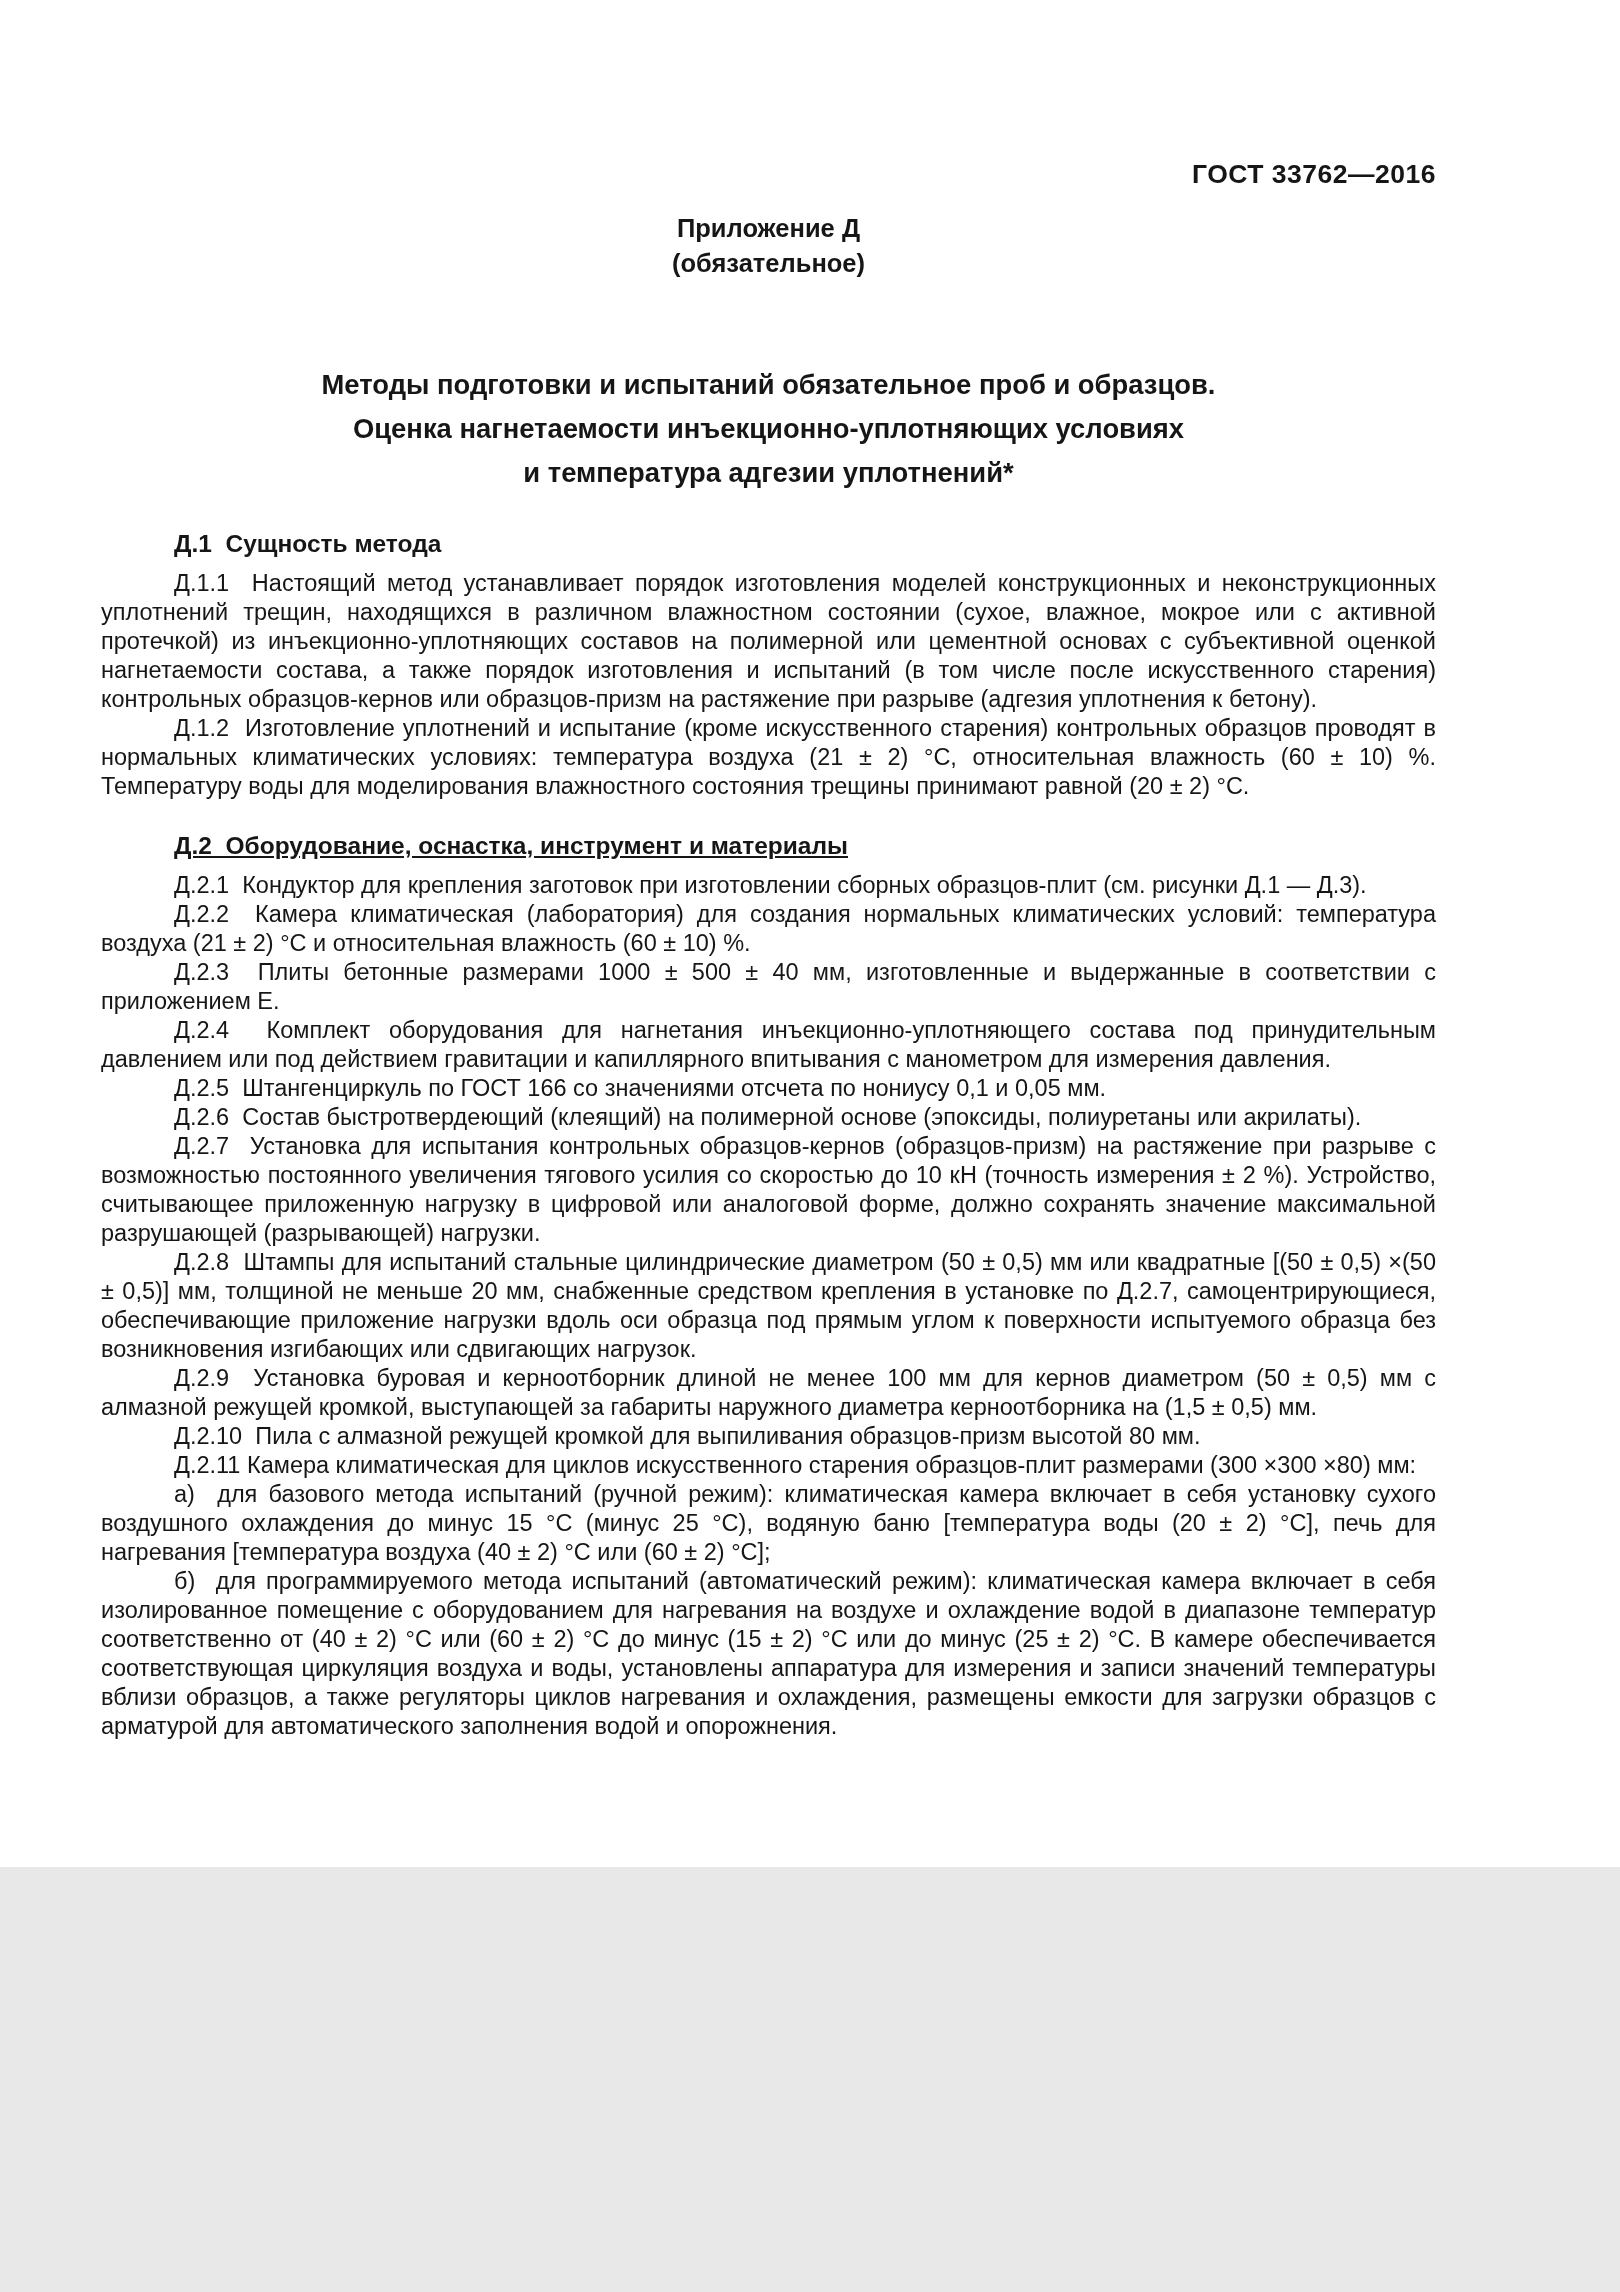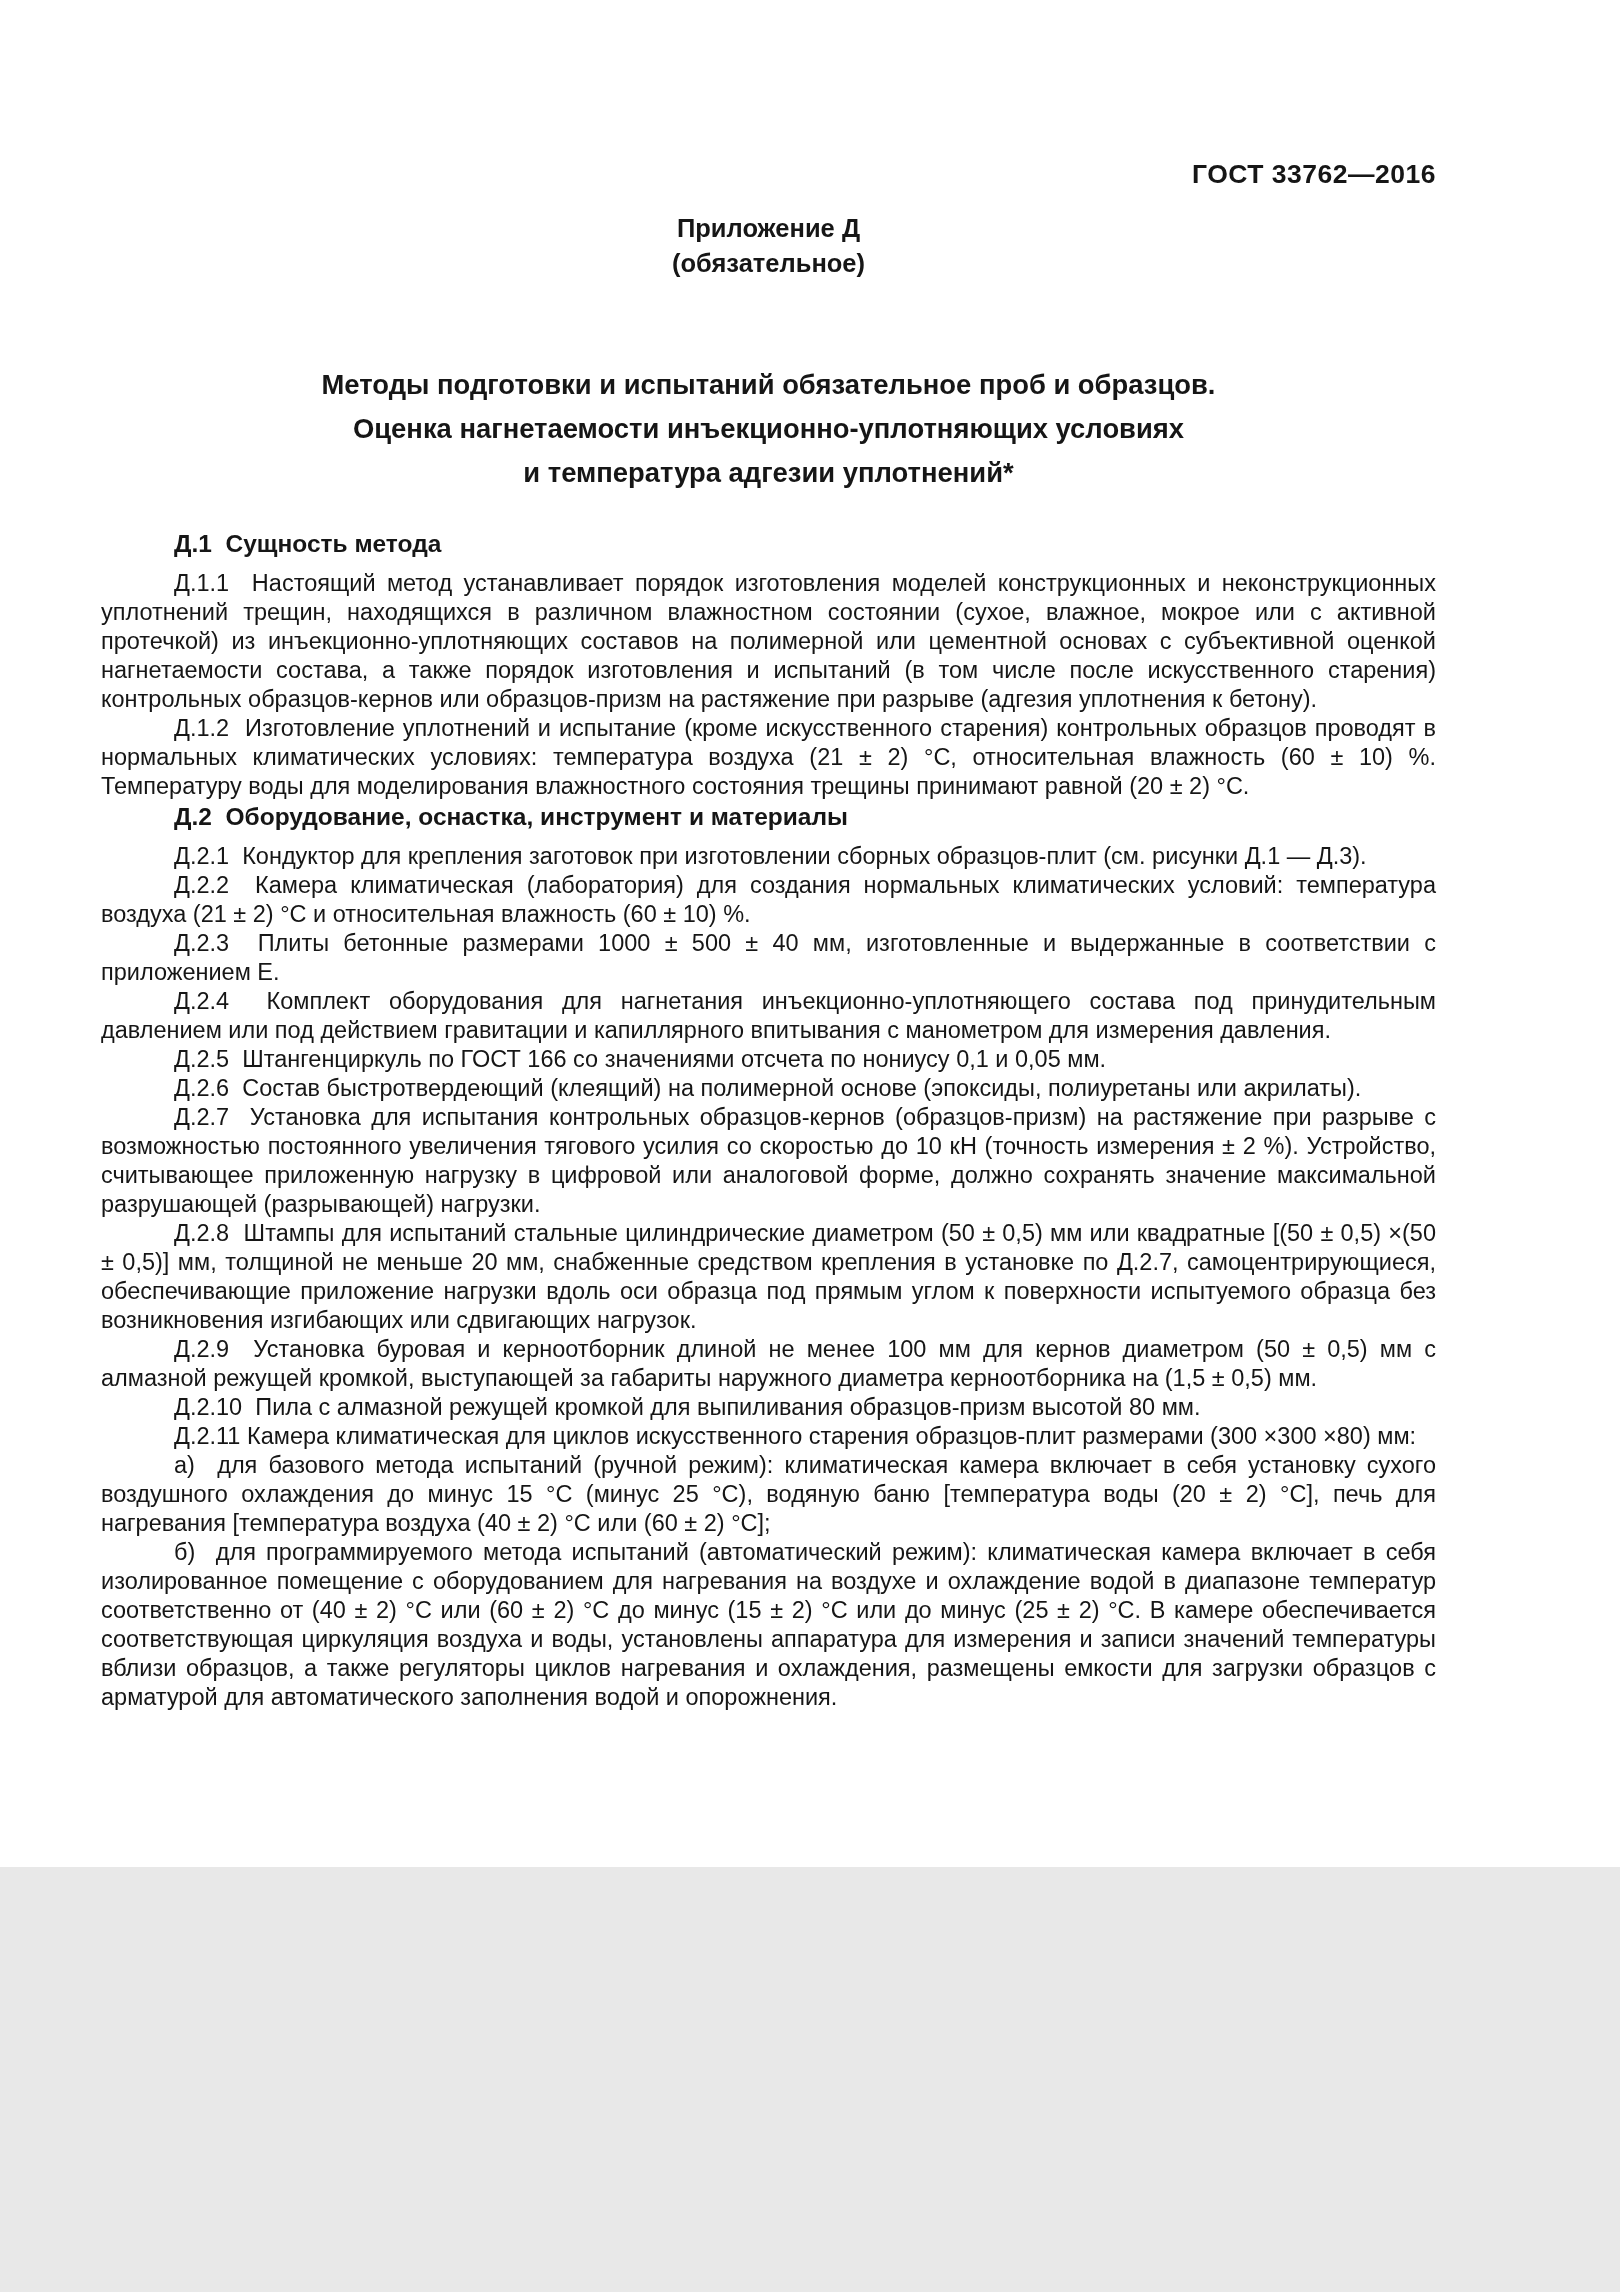--- a/index.html
+++ b/index.html
@@ -43,21 +43,22 @@
     line-height: 44px;
   }
   .sec-heading {
     margin: 33px 0 9.8px 0;
     font-weight: bold;
     font-size: 24.5px;
     line-height: 31px;
     text-indent: 73px;
   }
   .sec-heading.mid {
-    margin-top: 0;
+    margin-top: 29px;
+    text-decoration: underline;
   }
   p.body {
     margin: 0;
     font-size: 23.5px;
     line-height: 29px;
     text-align: justify;
     text-indent: 73px;
     hyphens: auto;
   }
   .footnote {

